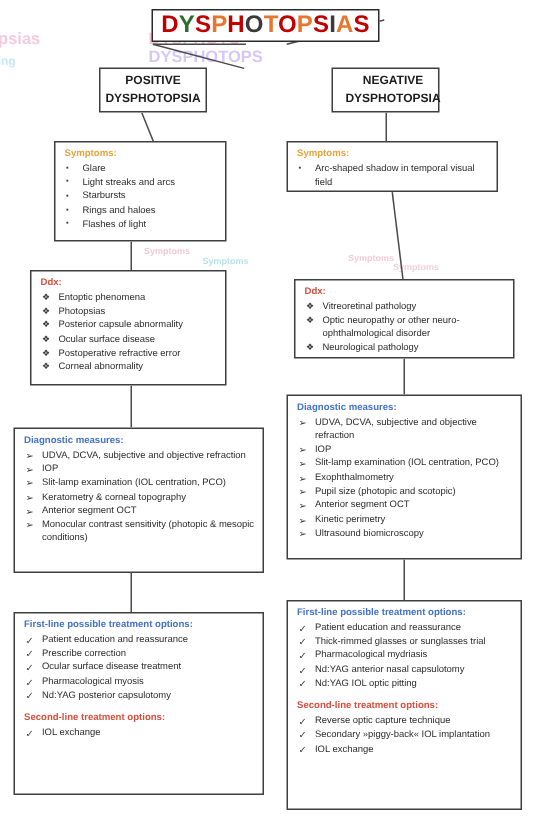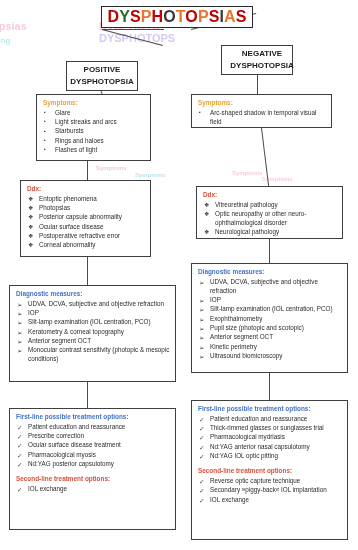--- a/index.html
+++ b/index.html
@@ -51,21 +51,21 @@
   #title-text .c3 { color: #e8772e; }
   #title-text .c4 { color: #3a3a3a; }
 
   
   .branch {
     display: flex; flex-direction: column;
     align-items: center; justify-content: center;
     font-size: 8px; font-weight: bold; line-height: 1.5;
     color: #1c1c1c;
   }
-  #pos-box { left: 66px;  top: 45px; width: 72px; height: 30px; margin-top: 16px; }
+  #pos-box { left: 66px;  top: 45px; width: 72px; height: 30px; }
   #neg-box { left: 221px; top: 45px; width: 72px; height: 30px; padding-left: 10px; }
 
   
   .cbox { padding: 4px 5px 4px 5px; }
   .hdr {
     font-size: 6.4px;
     font-weight: bold;
     margin: 0 0 1.5px 1px;
     line-height: 1.3;
   }

